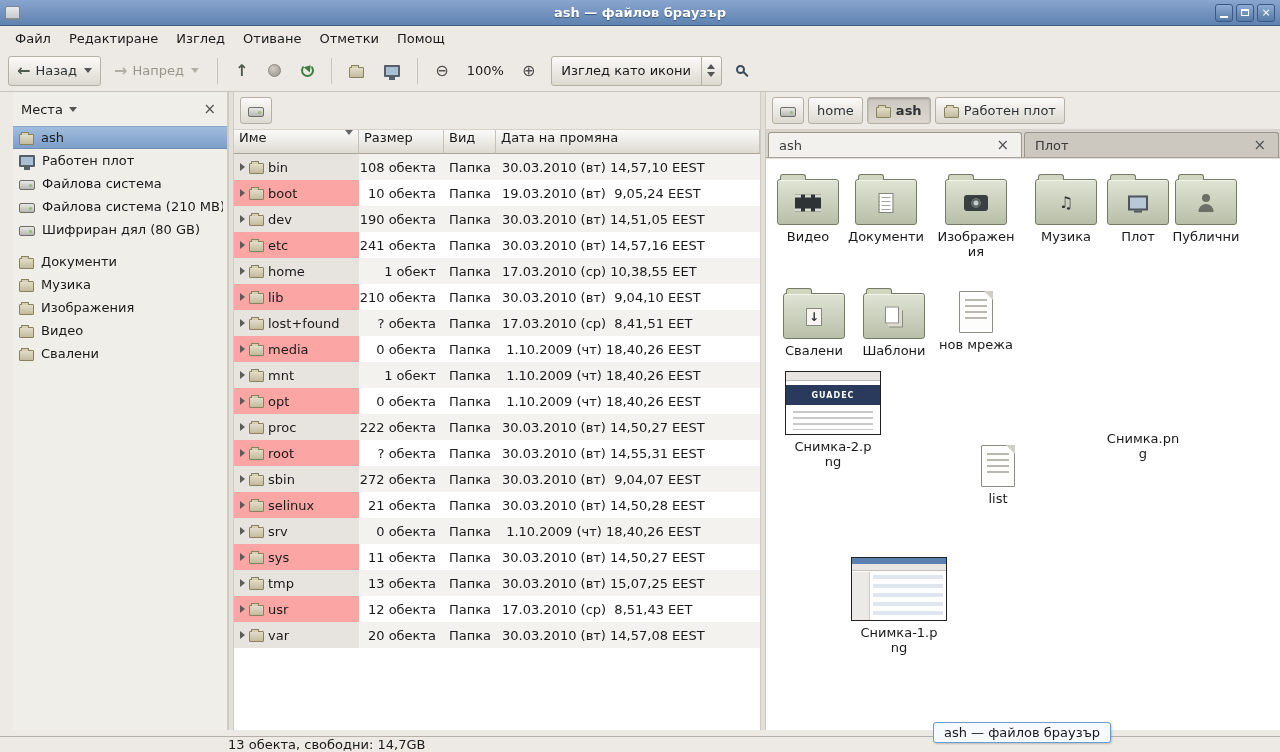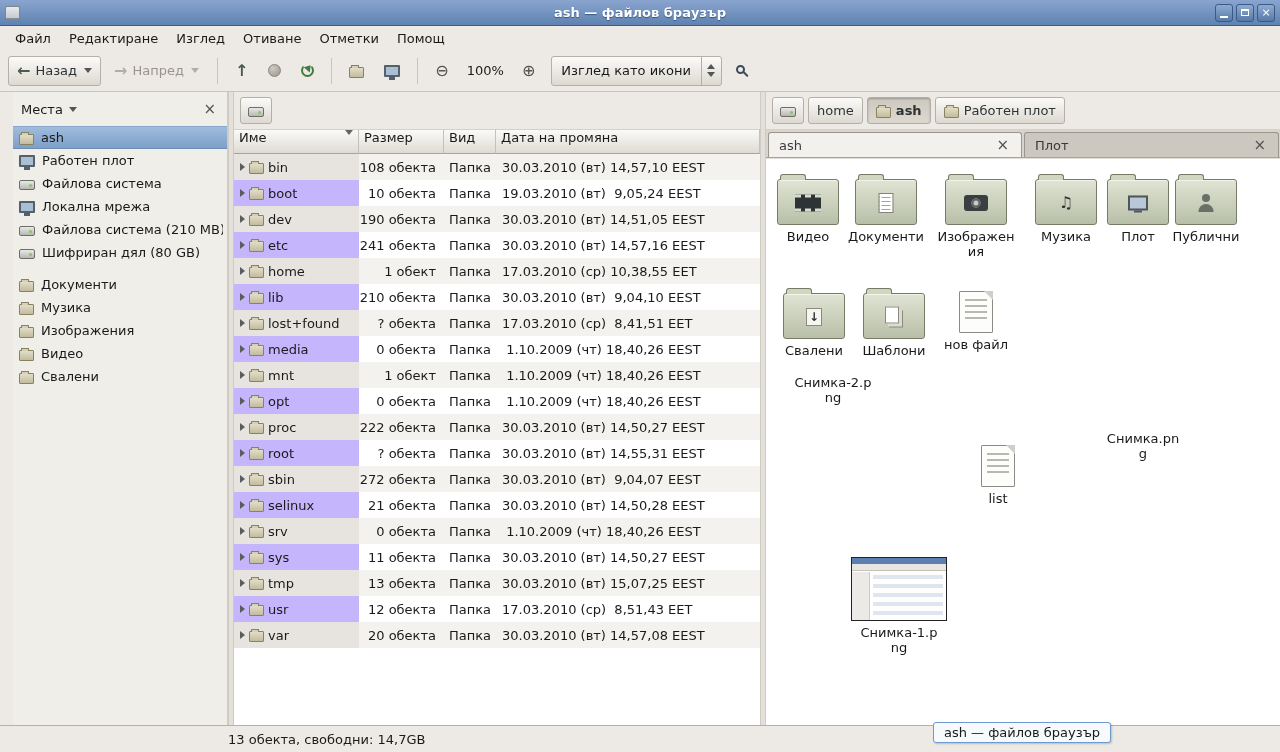--- a/index.html
+++ b/index.html
@@ -75,21 +75,21 @@
   .pane-left { width:526px; display:flex; flex-direction:column; background:#fff; }
   .pane-loc { height:38px; background:#edeae5; display:flex; align-items:center; gap:4px; padding:0 6px; border-bottom:1px solid #d5d1c9; }
   .pane-loc .tbtn { height:27px; }
   .cols { display:flex; height:24px; flex:none; }
   .ch { display:flex; padding:0 5px; background:linear-gradient(#fafaf8,#dedbd3); border-right:1px solid #c5c1b8; border-bottom:1px solid #a9a49a; cursor:pointer; overflow:hidden; white-space:nowrap; }
   .ch-name { width:125px; } .ch-name .down-t { margin-left:auto; border-top-color:#666; }
   .ch-size { width:85px; } .ch-type { width:52px; } .ch-date { flex:1; }
   .treebody { flex:1; overflow:hidden; background:#fff; }
   .trow { display:flex; height:26px; align-items:stretch; cursor:default; }
   .trow.shade { background:#f4f2ef; }
-  .c-name { width:125px; display:flex; align-items:center; gap:4px; padding-left:6px; background:#c4b5fd; overflow:hidden; white-space:nowrap; }
+  .c-name { width:125px; display:flex; align-items:center; gap:4px; padding-left:6px; background:#fca5a5; overflow:hidden; white-space:nowrap; }
   .trow.shade .c-name { background:#e7e4df; }
   .expander { width:0; height:0; border-top:4px solid transparent; border-bottom:4px solid transparent; border-left:5px solid #5c5c5c; flex:none; cursor:pointer; }
   .c-size { width:85px; display:flex; align-items:center; justify-content:flex-end; padding-right:8px; white-space:nowrap; }
   .c-type { width:52px; display:flex; align-items:center; padding-left:5px; white-space:nowrap; }
   .c-date { flex:1; display:flex; align-items:center; padding-left:6px; white-space:pre; overflow:hidden; }
 
   
   .pane-right { flex:1; display:flex; flex-direction:column; background:#fff; }
   .pathbtn.active { background:linear-gradient(#cdc9c1,#dcd8d0); box-shadow:inset 0 1px 2px rgba(0,0,0,.25); }
   .pathbtn b { font-weight:bold; }
@@ -136,21 +136,21 @@
   .ts-text { position:absolute; top:2px; left:3px; color:#e8eeff; font-size:7px; white-space:nowrap; }
   .ts-grid { position:absolute; left:4px; top:13px; width:46px; bottom:4px;
     background:repeating-linear-gradient(90deg,rgba(232,233,238,.85) 0 9px,transparent 9px 13px),repeating-linear-gradient(180deg,rgba(205,212,226,.85) 0 9px,transparent 9px 13px); }
   .thumb-shot1 { width:96px; height:64px; }
   .s1-title { height:6px; background:#5b80b0; }
   .s1-tool { height:7px; background:#e8e6e2; border-bottom:1px solid #c5c1ba; }
   .s1-side { position:absolute; left:0; top:14px; bottom:0; width:18px; background:#eceae6; border-right:1px solid #cfcbc4; }
   .s1-rows { position:absolute; left:21px; right:3px; top:17px; bottom:4px; background:repeating-linear-gradient(180deg,#dfe6f0 0 4px,#fff 4px 9px); }
 
   
-  .statusbar { position:absolute; left:0; right:0; bottom:0; height:27px; background:#edeae5; border-top:1px solid #b5b1a8; display:flex; align-items:center; padding-left:228px; }
+  .statusbar { position:absolute; left:0; right:0; bottom:0; height:16px; background:#edeae5; border-top:1px solid #b5b1a8; display:flex; align-items:center; padding-left:228px; }
   .floatlabel { position:absolute; left:933px; top:722px; background:#f6fafd; border:1px solid #6d9ad1; border-radius:3px; padding:2px 10px; box-shadow:1px 1px 2px rgba(0,0,0,.2); white-space:nowrap; }
 </style>
 </head>
 <body>
 
 <div id="window">
 
   <div class="titlebar">
     <span class="win-icon"></span>
     <span class="title">ash — файлов браузър</span>
@@ -239,24 +239,20 @@
           </li>
           <li class="place">
             <span class="ic ic-desktop"></span>
             <span class="plabel">Работен плот</span>
           </li>
           <li class="place">
             <span class="ic ic-drive"></span>
             <span class="plabel">Файлова система</span>
           </li>
           <li class="place">
-            <span class="ic ic-desktop"></span>
-            <span class="plabel">Локална мрежа</span>
-          </li>
-          <li class="place">
             <span class="ic ic-drive"></span>
             <span class="plabel">Файлова система (210 MB)</span>
           </li>
           <li class="place">
             <span class="ic ic-drive"></span>
             <span class="plabel">Шифриран дял (80 GB)</span>
           </li>
           <li class="sep"></li>
           <li class="place">
             <span class="ic ic-folder"></span>
@@ -576,23 +572,28 @@
             </div>
             <div class="flabel">Шаблони</div>
           </div>
           <div class="fitem" style="left: 168px; top: 128px;">
             <div class="docicon">
               <i></i>
               <i></i>
               <i></i>
               <i></i>
             </div>
-            <div class="flabel">нов файл</div>
+            <div class="flabel">нов мрежа</div>
           </div>
           <div class="fitem wide" style="left: 12px; top: 212px;">
+            <div class="thumb thumb-guadec">
+              <div class="tg-bar"></div>
+              <div class="tg-band">GUADEC</div>
+              <div class="tg-body"></div>
+            </div>
             <div class="flabel">Снимка-2.png</div>
           </div>
           <div class="fitem" style="left: 190px; top: 282px;">
             <div class="docicon">
               <i></i>
               <i></i>
               <i></i>
               <i></i>
             </div>
             <div class="flabel">list</div>

